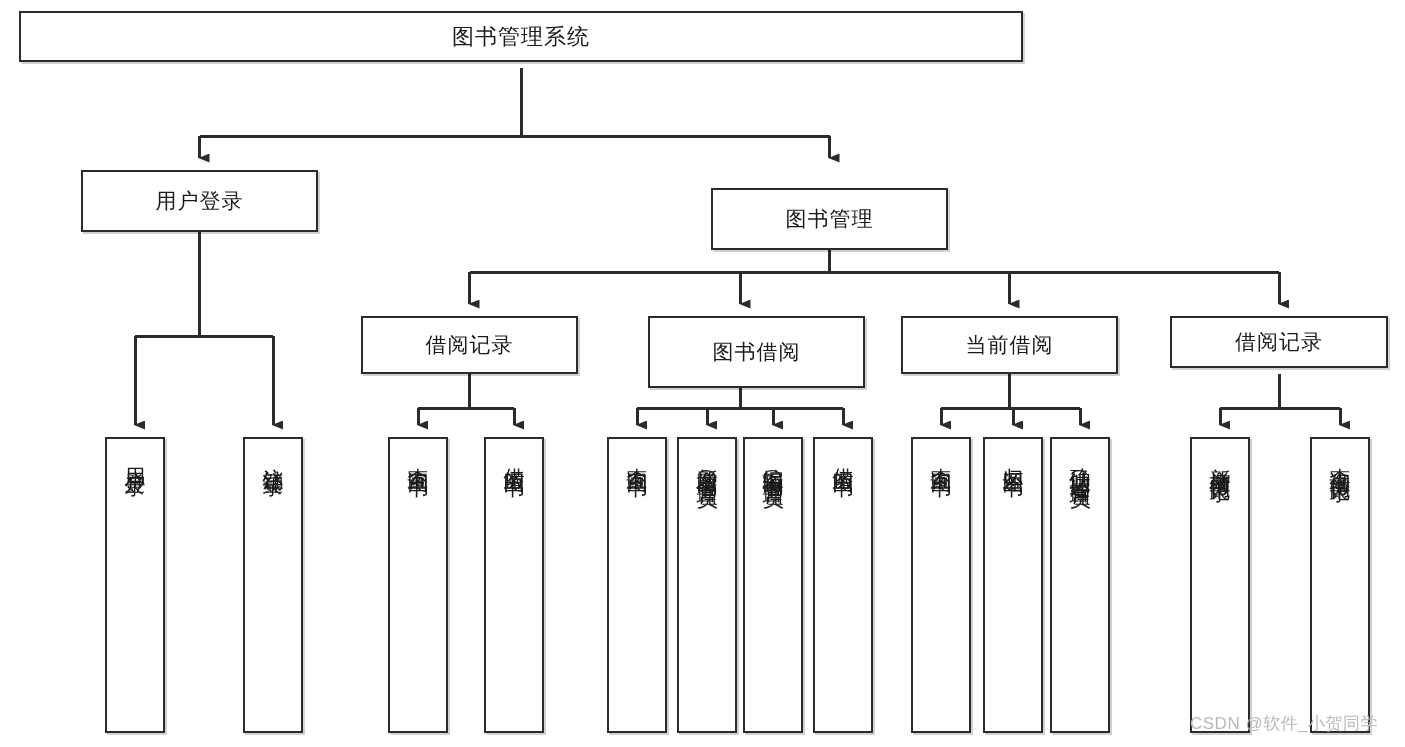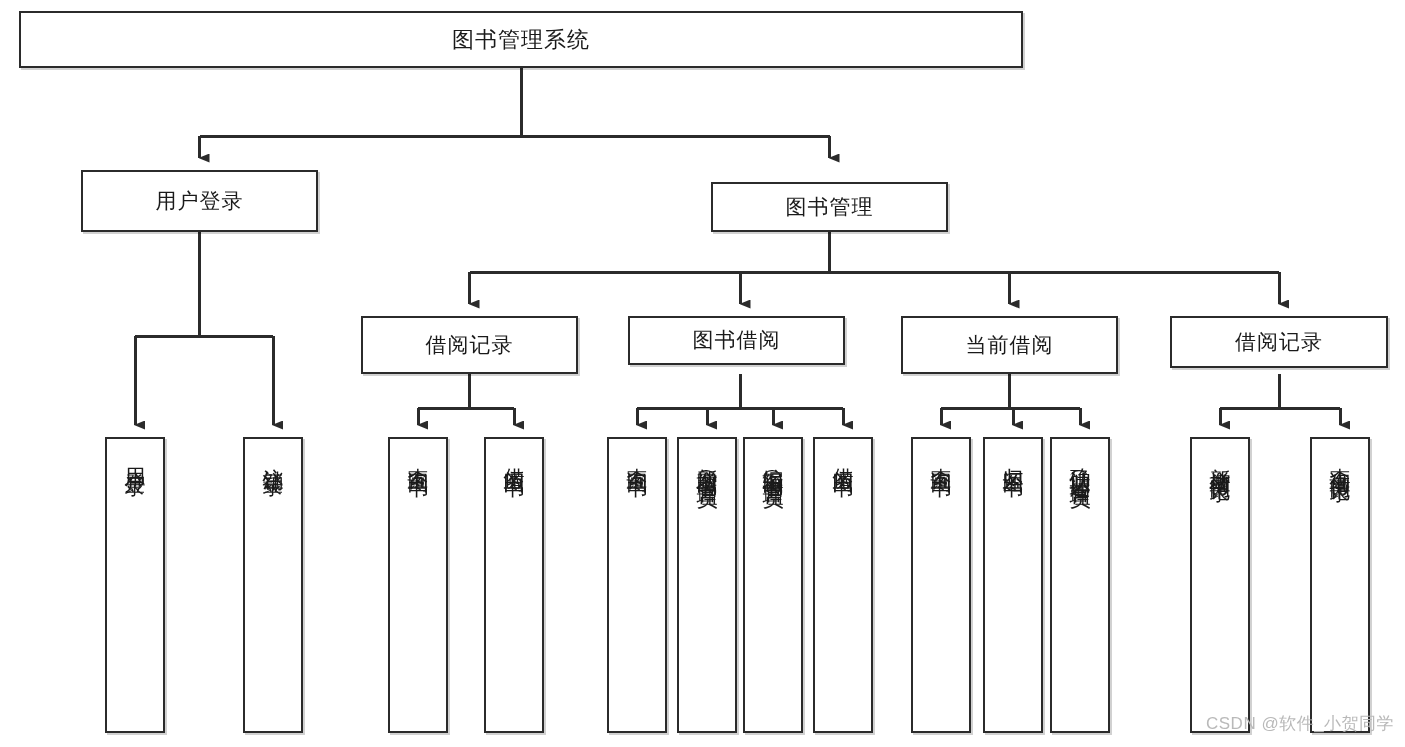--- a/index.html
+++ b/index.html
@@ -62,21 +62,20 @@
     letter-spacing: 3px;
     white-space: nowrap;
   }
   .watermark {
     position: absolute;
     color: #b9b9b9;
     font-size: 17px;
     letter-spacing: 0.5px;
     white-space: nowrap;
     user-select: none;
-    padding-left: 16px;
   }
 </style>
 </head>
 <body>
 
 <div id="diagram-root">
 
   <svg id="flow-svg" viewBox="0 0 1405 747" preserveAspectRatio="none" aria-hidden="true">
     <defs>
       <marker id="arrowhead" markerWidth="9" markerHeight="11" refX="4.5" refY="10" orient="auto" markerUnits="userSpaceOnUse">
@@ -114,33 +113,33 @@
         <line x1="1013" y1="408" x2="1013" y2="425" stroke="#2b2b2b" stroke-width="3" shape-rendering="crispEdges" marker-end="url(#arrowhead)"></line>
         <line x1="1080" y1="408" x2="1080" y2="425" stroke="#2b2b2b" stroke-width="3" shape-rendering="crispEdges" marker-end="url(#arrowhead)"></line>
         <line x1="1279" y1="374" x2="1279" y2="408" stroke="#2b2b2b" stroke-width="3" shape-rendering="crispEdges"></line>
         <line x1="1220" y1="408" x2="1340" y2="408" stroke="#2b2b2b" stroke-width="3" shape-rendering="crispEdges"></line>
         <line x1="1220" y1="408" x2="1220" y2="425" stroke="#2b2b2b" stroke-width="3" shape-rendering="crispEdges" marker-end="url(#arrowhead)"></line>
         <line x1="1340" y1="408" x2="1340" y2="425" stroke="#2b2b2b" stroke-width="3" shape-rendering="crispEdges" marker-end="url(#arrowhead)"></line>
       </g>
   </svg>
 
   <div id="node-layer">
-      <div class="node-box horizontal root" style="left: 19px; top: 11px; width: 1004px; height: 57px;">
+      <div class="node-box horizontal root" style="left: 19px; top: 11px; width: 1004px; height: 51px;">
         <span class="node-label">图书管理系统</span>
       </div>
       <div class="node-box horizontal" style="left: 81px; top: 170px; width: 237px; height: 62px;">
         <span class="node-label">用户登录</span>
       </div>
-      <div class="node-box horizontal" style="left: 711px; top: 182px; width: 237px; height: 50px;">
+      <div class="node-box horizontal" style="left: 711px; top: 188px; width: 237px; height: 62px;">
         <span class="node-label">图书管理</span>
       </div>
       <div class="node-box horizontal" style="left: 361px; top: 316px; width: 217px; height: 58px;">
         <span class="node-label">借阅记录</span>
       </div>
-      <div class="node-box horizontal" style="left: 628px; top: 316px; width: 217px; height: 49px; font-family: Liberation Serif, serif;">
+      <div class="node-box horizontal" style="left: 648px; top: 316px; width: 217px; height: 72px; font-family: Liberation Serif, serif;">
         <span class="node-label">图书借阅</span>
       </div>
       <div class="node-box horizontal" style="left: 901px; top: 316px; width: 217px; height: 58px; justify-content: center;">
         <span class="node-label">当前借阅</span>
       </div>
       <div class="node-box horizontal" style="left: 1170px; top: 316px; width: 218px; height: 52px;">
         <span class="node-label">借阅记录</span>
       </div>
       <div class="node-box vertical" style="left: 105px; top: 437px; width: 60px; height: 296px;">
         <span class="node-label">用户登录</span>

